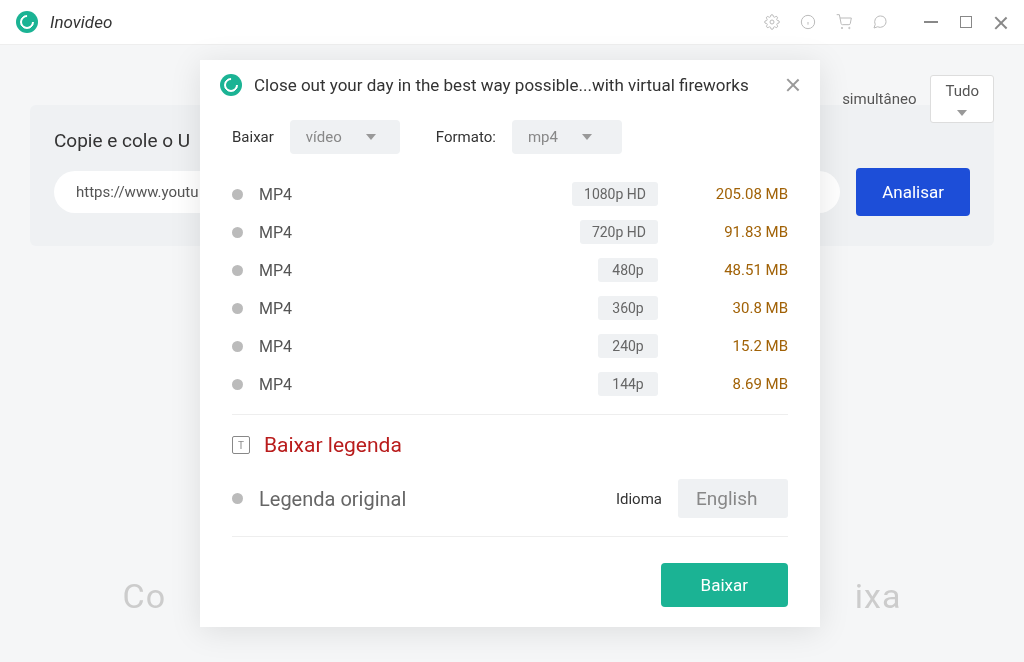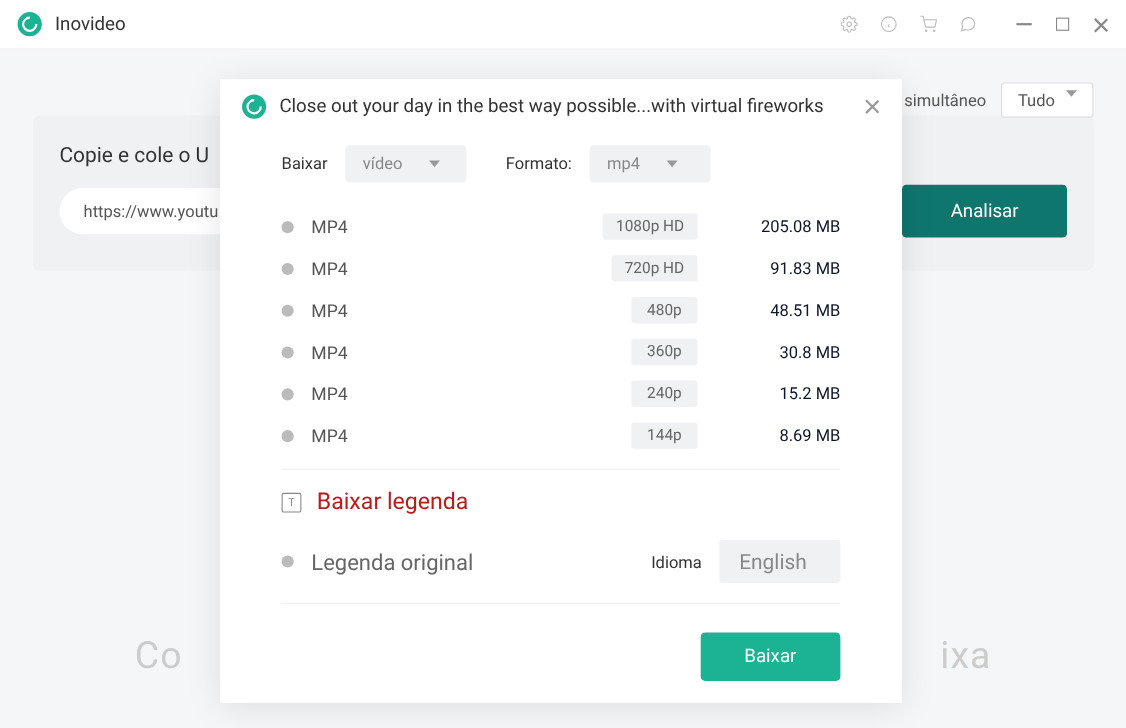--- a/index.html
+++ b/index.html
@@ -1,70 +1,70 @@
 <!DOCTYPE html>
 <html><head>
 <meta charset="utf-8">
 <style>
 * { margin: 0; padding: 0; box-sizing: border-box; font-family: -apple-system, BlinkMacSystemFont, "Segoe UI", Roboto, sans-serif; }
 body { width: 1024px; height: 662px; background: #f5f6f7; overflow: hidden; position: relative; }
 
 
-.titlebar { height: 45px; background: #fff; display: flex; align-items: center; padding: 0 16px; border-bottom: 1px solid #eee; }
+.titlebar { height: 45px; background: #fff; display: flex; align-items: center; padding: 0 16px; border-bottom: 1px solid #eee; font-style: italic; }
 .logo { width: 22px; height: 22px; border-radius: 50%; background: #1bb394; position: relative; margin-right: 12px; display: flex; align-items: center; justify-content: center; }
 .logo::after { content: ""; width: 10px; height: 10px; border: 2px solid #fff; border-top-color: transparent; border-radius: 50%; transform: rotate(45deg); }
 .app-title { font-size: 17px; color: #333; }
 .titlebar-icons { margin-left: auto; display: flex; gap: 20px; align-items: center; }
 .titlebar-icons .ticon { width: 16px; height: 16px; color: #bbb; display: flex; align-items: center; justify-content: center; }
 .window-controls { display: flex; gap: 22px; margin-left: 16px; align-items: center; }
 .wc-min { width: 14px; height: 2px; background: #888; }
 .wc-max { width: 12px; height: 12px; border: 1.5px solid #888; }
 .wc-close { width: 14px; height: 14px; position: relative; }
 .wc-close::before, .wc-close::after { content: ""; position: absolute; left: 6px; top: 0; width: 1.5px; height: 16px; background: #888; }
 .wc-close::before { transform: rotate(45deg); }
 .wc-close::after { transform: rotate(-45deg); }
 
 
 .bg-content { padding: 20px 30px; position: relative; }
 .bg-topright { position: absolute; right: 30px; top: 30px; display: flex; align-items: center; gap: 14px; font-size: 15px; color: #555; }
-.bg-dropdown { display: flex; align-items: flex-start; gap: 10px; background: #fff; border: 1px solid #ddd; border-radius: 3px; padding: 6px 14px; }
+.bg-dropdown { display: flex; align-items: center; gap: 10px; background: #fff; border: 1px solid #ddd; border-radius: 3px; padding: 6px 14px; flex-direction: column; }
 .chevd { width: 0; height: 0; border-left: 5px solid transparent; border-right: 5px solid transparent; border-top: 6px solid #999; }
 
 .url-panel { background: #eff1f3; border-radius: 6px; padding: 24px 24px 30px; margin-top: 40px; }
 .url-label { font-size: 19px; color: #333; margin-bottom: 16px; }
 .url-row { display: flex; gap: 16px; align-items: center; }
 .url-input { flex: 1; background: #fff; border-radius: 24px; padding: 12px 22px; color: #555; font-size: 15px; }
-.analisar-btn { background: #0f766e; color: #fff; border: none; border-radius: 4px; padding: 14px 44px; font-size: 17px; cursor: pointer; }
+.analisar-btn { background: #1d4ed8; color: #fff; border: none; border-radius: 4px; padding: 14px 26px; font-size: 17px; cursor: pointer; }
 
 .bg-hint { text-align: center; font-size: 34px; color: #ccc; margin-top: 330px; letter-spacing: 1px; }
 
 
-.modal { position: absolute; left: 200px; top: 60px; width: 620px; background: #fff; box-shadow: 0 4px 30px rgba(0,0,0,0.1); padding: 0; margin-top: 12px; }
+.modal { position: absolute; left: 200px; top: 60px; width: 620px; background: #fff; box-shadow: 0 4px 30px rgba(0,0,0,0.1); padding: 0; }
 .modal-header { display: flex; align-items: center; padding: 14px 20px 14px 20px; gap: 12px; }
 .modal-header .mlogo { width: 22px; height: 22px; border-radius: 50%; background: #1bb394; position: relative; display: flex; align-items: center; justify-content: center; flex-shrink: 0; }
 .modal-header .mlogo::after { content: ""; width: 10px; height: 10px; border: 2px solid #fff; border-top-color: transparent; border-radius: 50%; transform: rotate(45deg); }
 .modal-title { font-size: 17px; color: #333; white-space: nowrap; overflow: hidden; flex: 1; }
 .modal-close { width: 14px; height: 14px; position: relative; cursor: pointer; flex-shrink: 0; }
 .modal-close::before, .modal-close::after { content: ""; position: absolute; left: 6px; top: -1px; width: 1.5px; height: 16px; background: #999; }
 .modal-close::before { transform: rotate(45deg); }
 .modal-close::after { transform: rotate(-45deg); }
 
-.modal-body { padding: 10px 56px 20px; }
+.modal-body { padding: 10px 32px 20px; }
 .controls-row { display: flex; align-items: center; gap: 16px; margin-bottom: 28px; }
 .ctrl-label { font-size: 15px; color: #333; }
 .select-box { background: #eff1f3; border-radius: 4px; padding: 8px 16px; display: flex; align-items: center; gap: 24px; min-width: 110px; }
 .select-box span { color: #888; font-size: 15px; }
 
 .format-list { display: flex; flex-direction: column; gap: 14px; margin-bottom: 12px; }
 .format-row { display: flex; align-items: center; }
 .radio-dot { width: 11px; height: 11px; border-radius: 50%; background: #bbb; margin-right: 16px; flex-shrink: 0; }
 .fmt-name { font-size: 16px; color: #555; width: 80px; }
 .fmt-spacer { flex: 1; }
 .fmt-res { background: #eff1f3; border-radius: 3px; padding: 4px 12px; font-size: 14px; color: #666; margin-right: 40px; min-width: 60px; text-align: center; }
-.fmt-size { font-size: 15px; color: #0f172a; min-width: 90px; text-align: right; }
+.fmt-size { font-size: 15px; color: #a16207; min-width: 90px; text-align: right; }
 
 .divider { height: 1px; background: #eee; margin: 18px 0; }
 
 .subtitle-section { }
 .subtitle-header { display: flex; align-items: center; gap: 14px; margin-bottom: 22px; }
 .sub-icon { width: 18px; height: 18px; border: 1.5px solid #888; border-radius: 2px; display: flex; align-items: center; justify-content: center; font-size: 10px; color: #888; }
 .sub-title { font-size: 21px; color: #b91c1c; }
 .subtitle-row { display: flex; align-items: center; }
 .sub-lang-label { font-size: 15px; color: #333; margin-left: auto; margin-right: 16px; text-align: right; }
 .sub-lang-sel { background: #eff1f3; border-radius: 3px; padding: 8px 18px; min-width: 110px; color: #888; font-size: 19px; }

